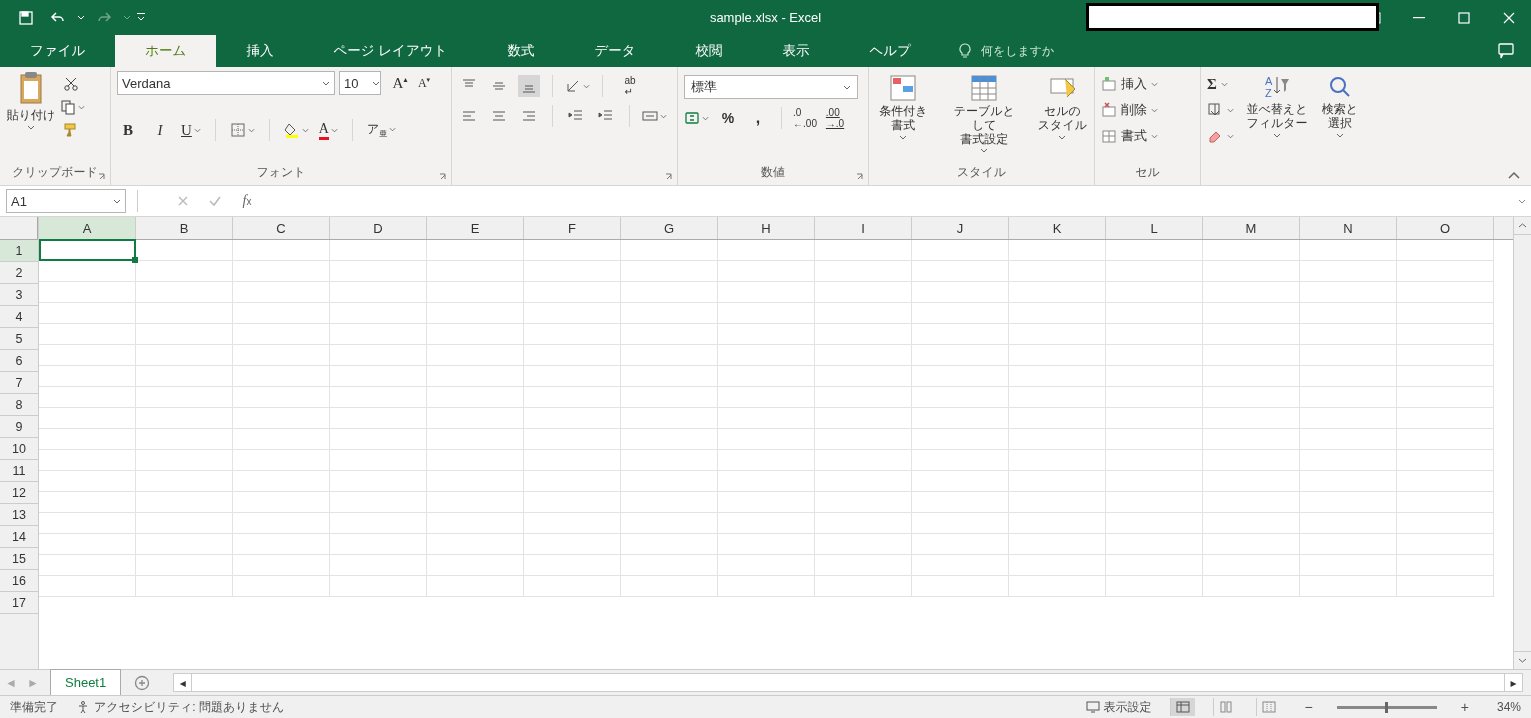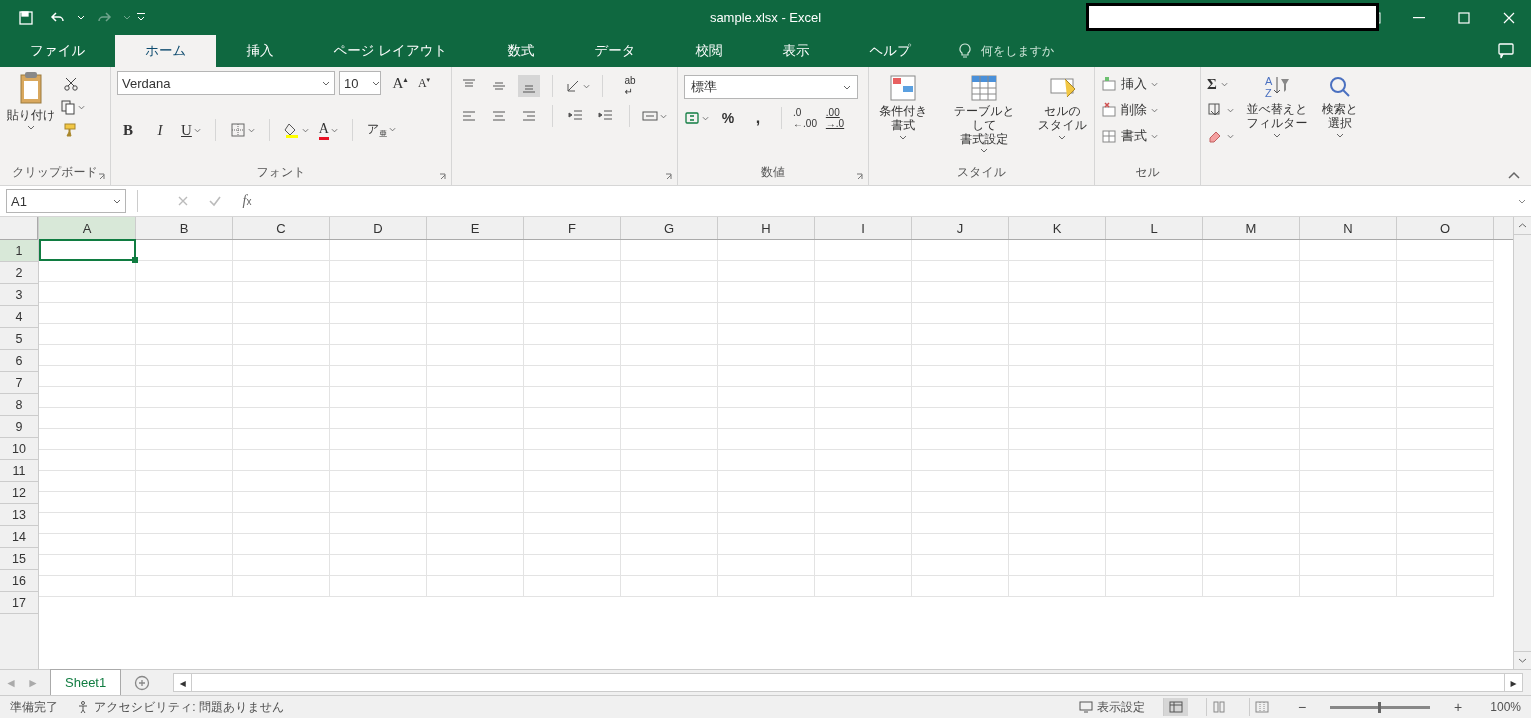--- a/index.html
+++ b/index.html
@@ -9,21 +9,21 @@
 .qat-btn{width:28px;height:28px;display:flex;align-items:center;justify-content:center;color:#fff;}
 .qat-btn.disabled{opacity:.4;}
 .title-center{position:absolute;left:50%;transform:translateX(-50%);font-size:13px;color:#fff;}
 .win-controls{margin-left:auto;display:flex;}
 .win-btn{width:45px;height:32px;display:flex;align-items:center;justify-content:center;color:#fff;}
 .blank-box{position:absolute;right:152px;top:3px;width:287px;height:22px;background:#fff;border:3px solid #000;}
 svg{display:block;}
 
 .tabs-row{background:#0f6840;height:32px;display:flex;color:#fff;}
 .tab{padding:0 30px;height:32px;display:flex;align-items:center;font-size:13.5px;text-align:right;}
-.tab.active{background:#f3f2f1;color:#0c4a6e;}
+.tab.active{background:#f3f2f1;color:#4d7c0f;}
 .tellme{display:flex;align-items:center;gap:8px;margin-left:16px;color:#cfe6d9;}
 .comment-icon{margin-left:auto;margin-right:16px;display:flex;align-items:center;}
 
 .ribbon{height:118px;background:#f3f2f1;border-bottom:1px solid #d6d6d6;display:flex;}
 .group{border-right:1px solid #d6d6d6;display:flex;flex-direction:column;position:relative;}
 .group-content{flex:1;display:flex;align-items:flex-start;padding:4px 6px 0;}
 .group-label{text-align:center;font-size:12px;color:#555;padding-bottom:4px;position:relative;}
 .group-launcher{position:absolute;right:4px;bottom:4px;width:10px;height:10px;display:flex;align-items:center;justify-content:center;}
 
 .big-btn{display:flex;flex-direction:column;align-items:center;justify-content:flex-start;width:50px;text-align:center;gap:2px;}
@@ -992,14 +992,14 @@
       <svg width="14" height="12" viewBox="0 0 14 12" fill="none" stroke="#888">
         <rect x="1" y="1" width="12" height="10"></rect>
         <path d="M5 1v10M9 1v10" stroke-dasharray="1 1"></path>
       </svg>
     </div>
   <span style="margin-left:6px;font-size:14px;">−</span>
   <div class="zoom-slider">
       <div class="knob"></div>
     </div>
   <span style="font-size:14px;">+</span>
-  <span style="margin-left:10px;">100%</span>
+  <span style="margin-left:10px;">34%</span>
 </div>
 
 </body></html>

